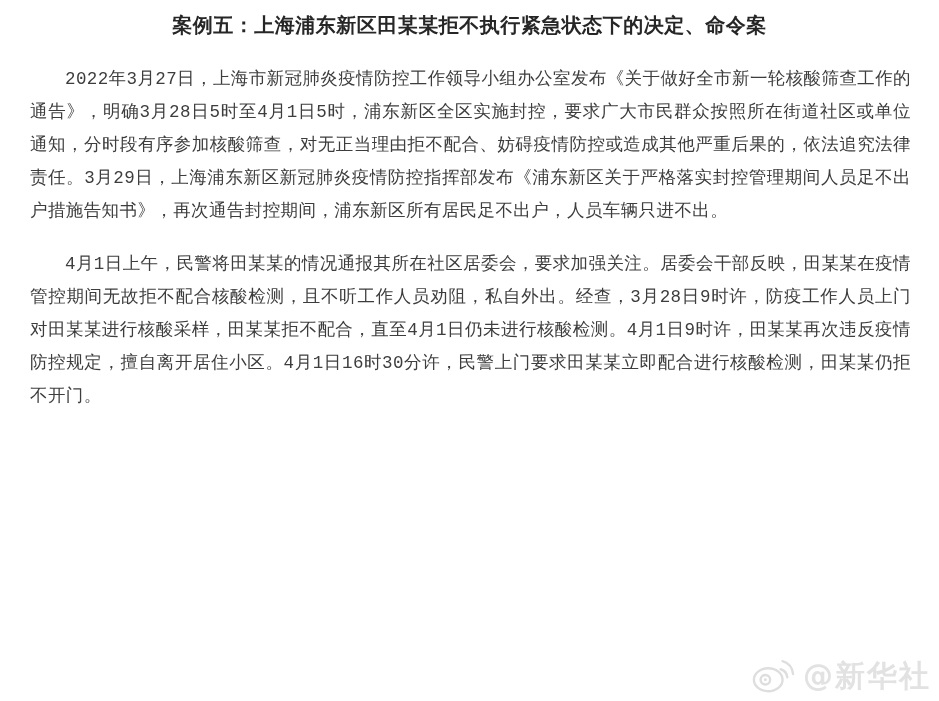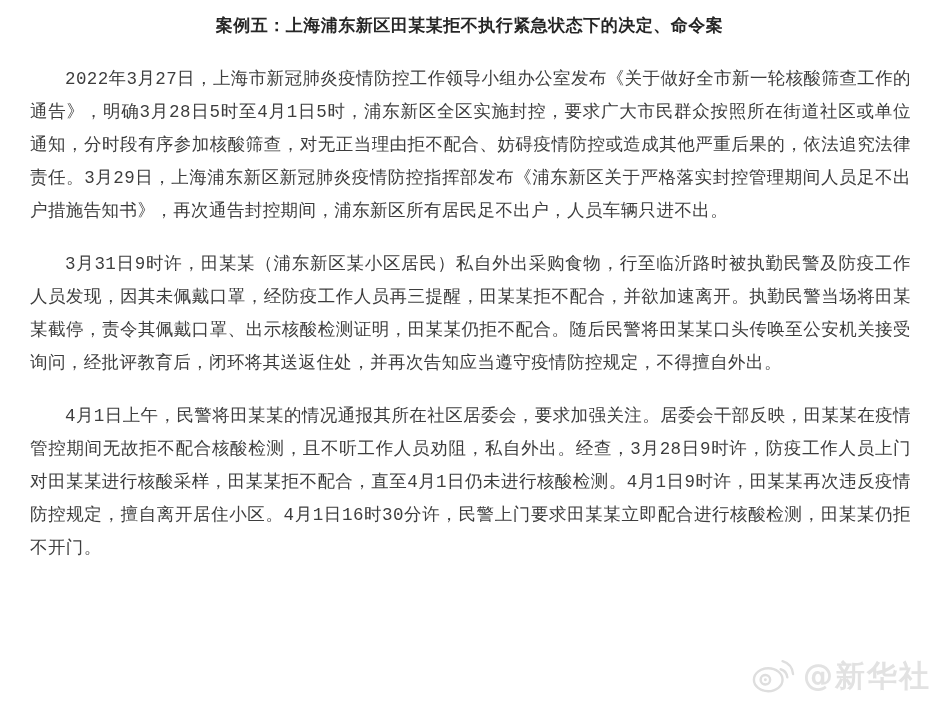--- a/index.html
+++ b/index.html
@@ -12,21 +12,21 @@
     width: 939px;
     height: 701px;
     background: #ffffff;
     overflow: hidden;
     font-family: "DejaVu Sans", sans-serif;
   }
   .doc-title {
     margin: 0;
     padding: 14px 30px 0 30px;
     text-align: center;
-    font-size: 17px;
+    font-size: 20px;
     font-weight: bold;
     color: #262626;
     letter-spacing: 0.5px;
     line-height: 22px;
   }
   .doc-body {
     padding: 27px 28px 0 30px;
   }
   .doc-body p {
     margin: 0 0 20px 0;
@@ -57,21 +57,20 @@
 </style>
 </head>
 <body>
 
 <div class="page">
 
   <h1 class="doc-title">案例五：上海浦东新区田某某拒不执行紧急状态下的决定、命令案</h1>
 
   <div class="doc-body">
     <p>2022年3月27日，上海市新冠肺炎疫情防控工作领导小组办公室发布《关于做好全市新一轮核酸筛查工作的通告》，明确3月28日5时至4月1日5时，浦东新区全区实施封控，要求广大市民群众按照所在街道社区或单位通知，分时段有序参加核酸筛查，对无正当理由拒不配合、妨碍疫情防控或造成其他严重后果的，依法追究法律责任。3月29日，上海浦东新区新冠肺炎疫情防控指挥部发布《浦东新区关于严格落实封控管理期间人员足不出户措施告知书》，再次通告封控期间，浦东新区所有居民足不出户，人员车辆只进不出。</p>
-    <p>3月31日9时许，田某某（浦东新区某小区居民）私自外出采购食物，行至临沂路时被执勤民警及防疫工作人员发现，因其未佩戴口罩，经防疫工作人员再三提醒，田某某拒不配合，并欲加速离开。执勤民警当场将田某某截停，责令其佩戴口罩、出示核酸检测证明，田某某仍拒不配合。随后民警将田某某口头传唤至公安机关接受询问，经批评教育后，闭环将其送返住处，并再次告知应当遵守疫情防控规定，不得擅自外出。</p>
     <p>4月1日上午，民警将田某某的情况通报其所在社区居委会，要求加强关注。居委会干部反映，田某某在疫情管控期间无故拒不配合核酸检测，且不听工作人员劝阻，私自外出。经查，3月28日9时许，防疫工作人员上门对田某某进行核酸采样，田某某拒不配合，直至4月1日仍未进行核酸检测。4月1日9时许，田某某再次违反疫情防控规定，擅自离开居住小区。4月1日16时30分许，民警上门要求田某某立即配合进行核酸检测，田某某仍拒不开门。</p>
 
   </div>
 
   <div class="watermark">
     <span>
       <svg width="46" height="42" viewBox="0 0 48 44" aria-hidden="true">
         <ellipse cx="19" cy="28" rx="15" ry="12" fill="none" stroke="#dedede" stroke-width="2.5"></ellipse>
         <circle cx="16" cy="28" r="5" fill="none" stroke="#dedede" stroke-width="2.5"></circle>
         <circle cx="16" cy="28" r="1.5" fill="#dedede"></circle>

